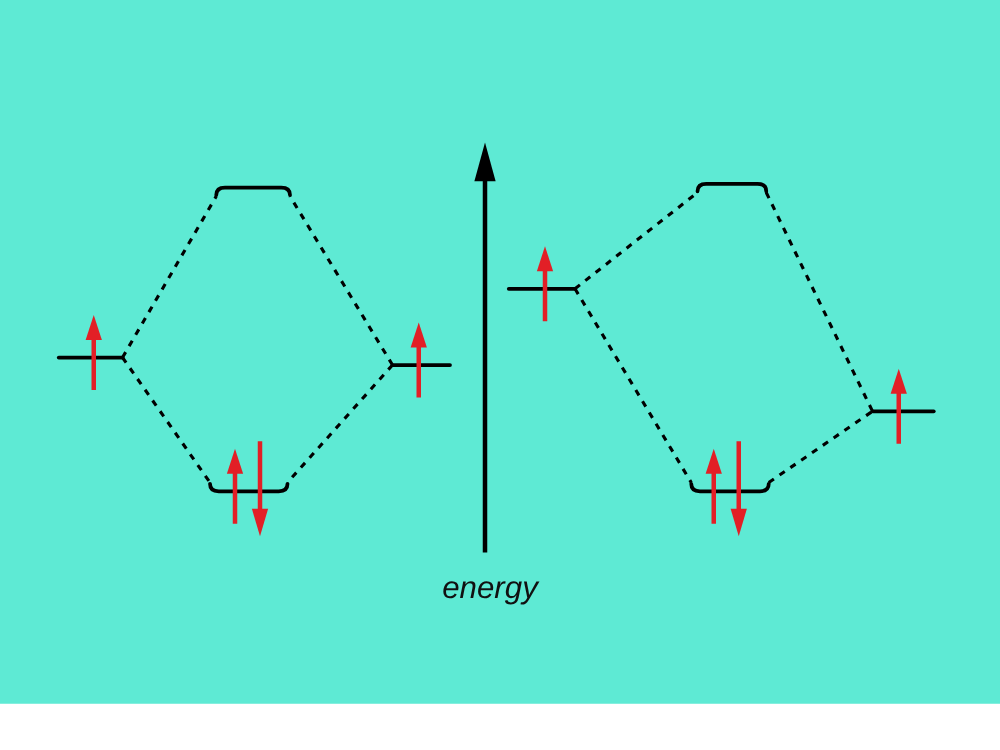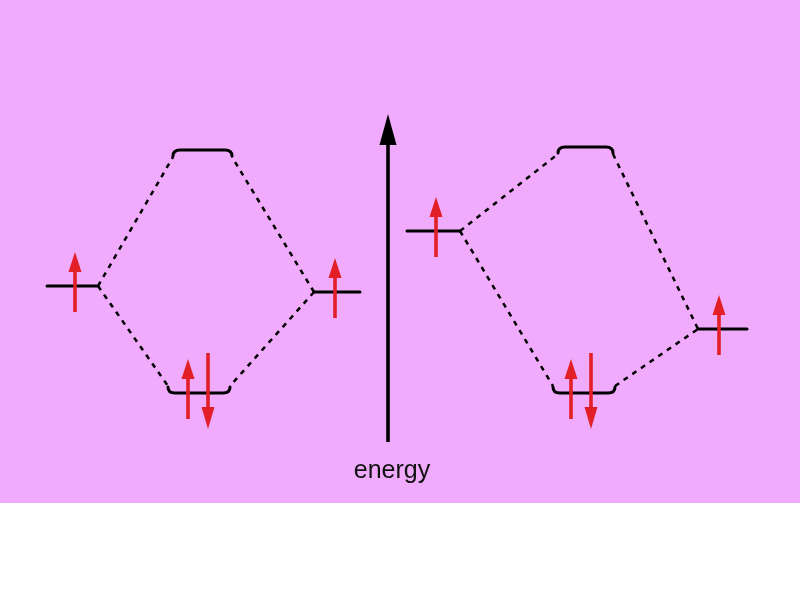--- a/index.html
+++ b/index.html
@@ -7,22 +7,23 @@
     padding: 0;
     background: #ffffff;
     width: 800px;
     height: 600px;
     overflow: hidden;
     font-family: "Liberation Sans", sans-serif;
   }
   .stage {
     position: relative;
     width: 800px;
-    height: 503px;
-    background: #f0abfc;
+    height: 563px;
+    background: #5eead4;
+    font-style: italic;
   }
   svg { display: block; }
 </style>
 </head>
 <body>
 
 <div class="stage">
   <svg width="800" height="600" viewBox="0 0 800 600">
     <g id="render-root">
         <g>

